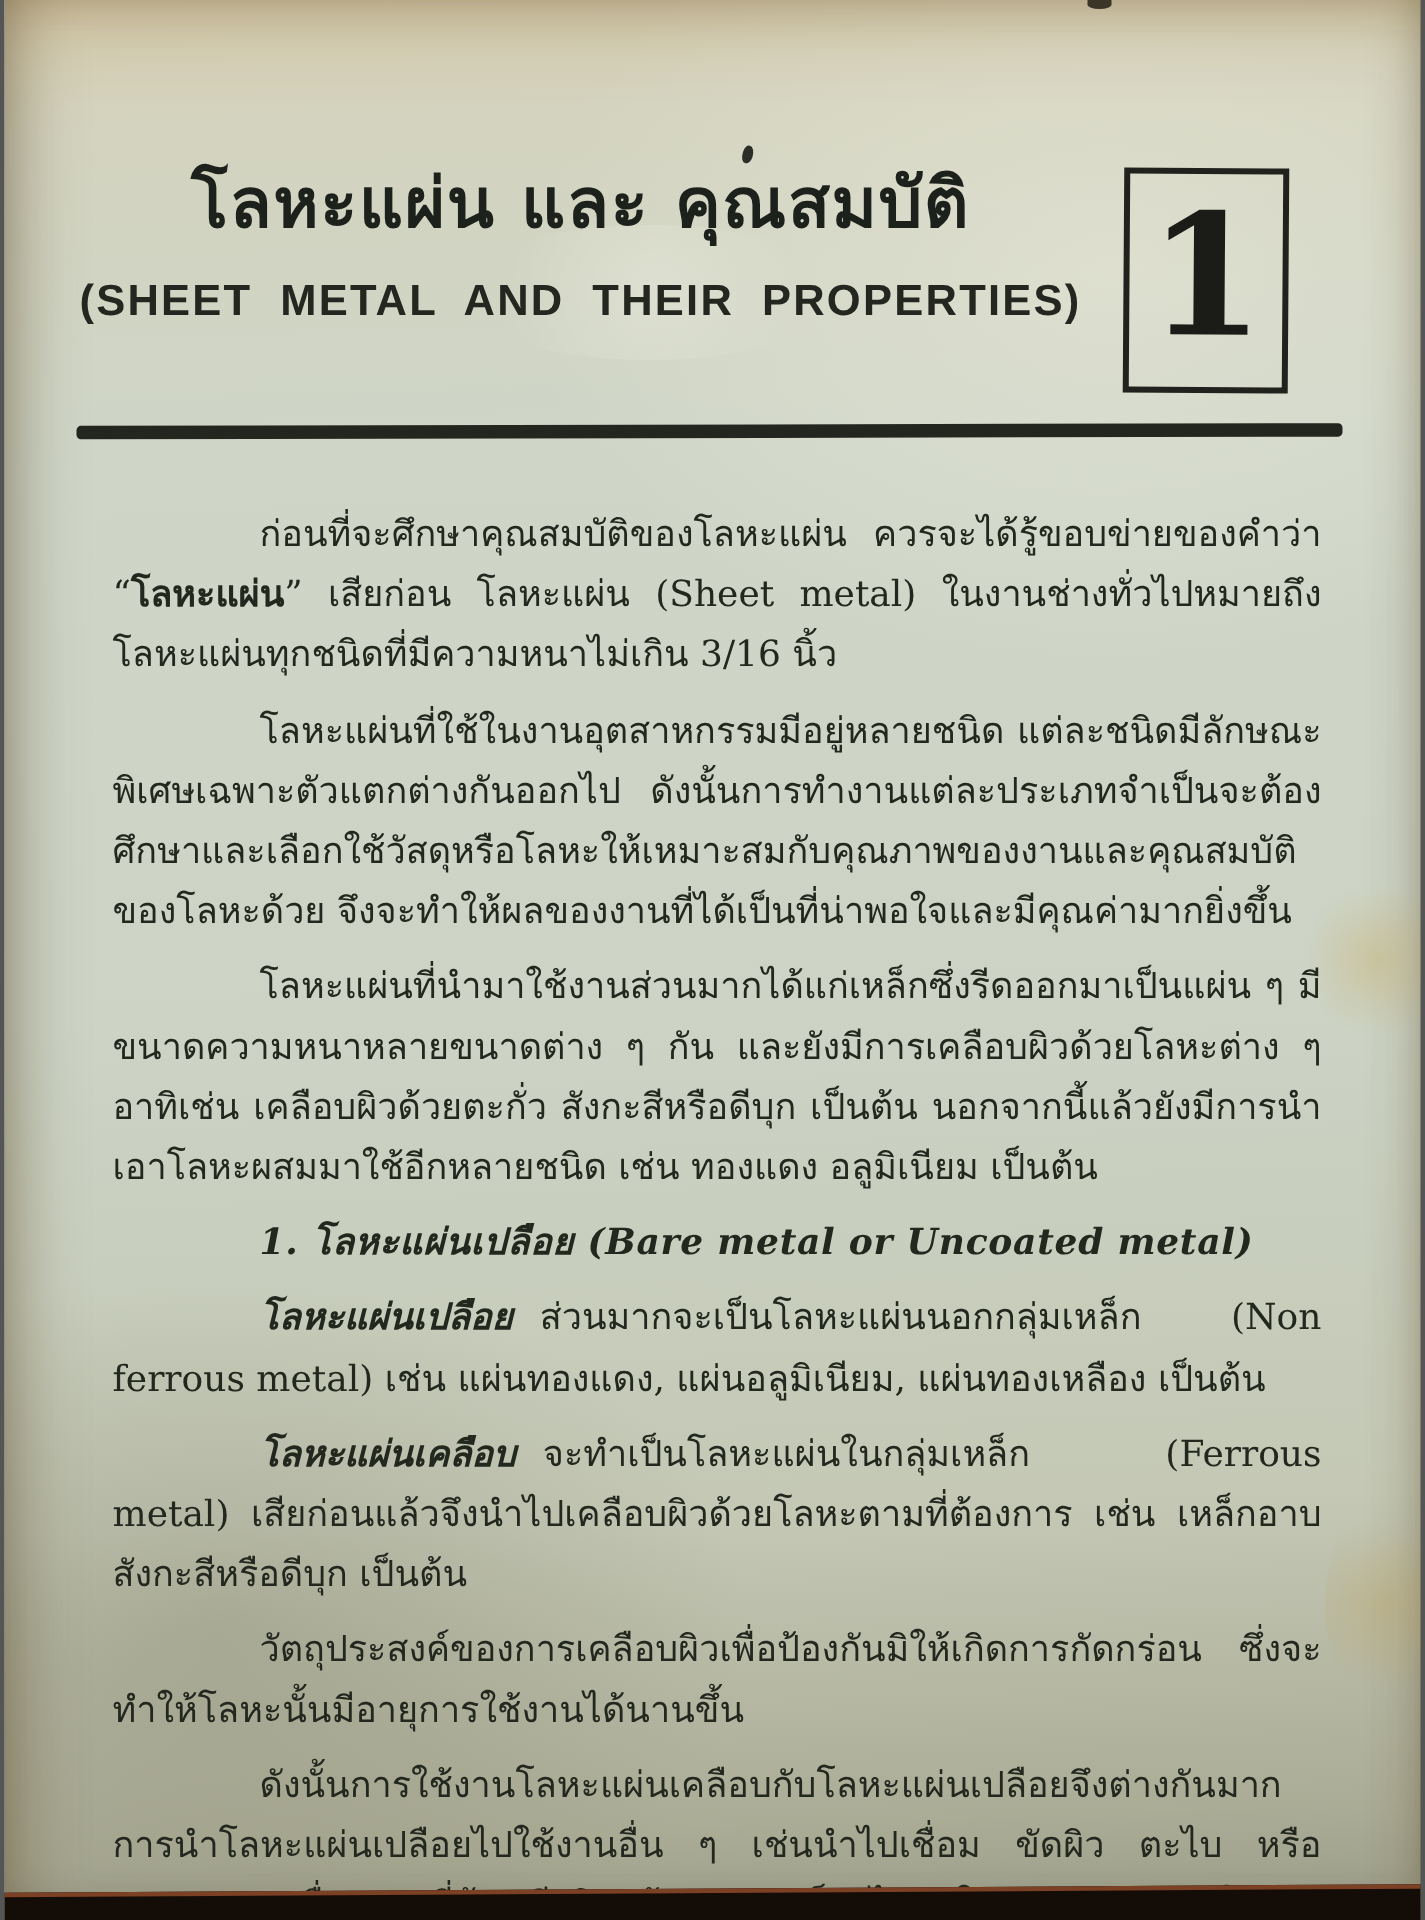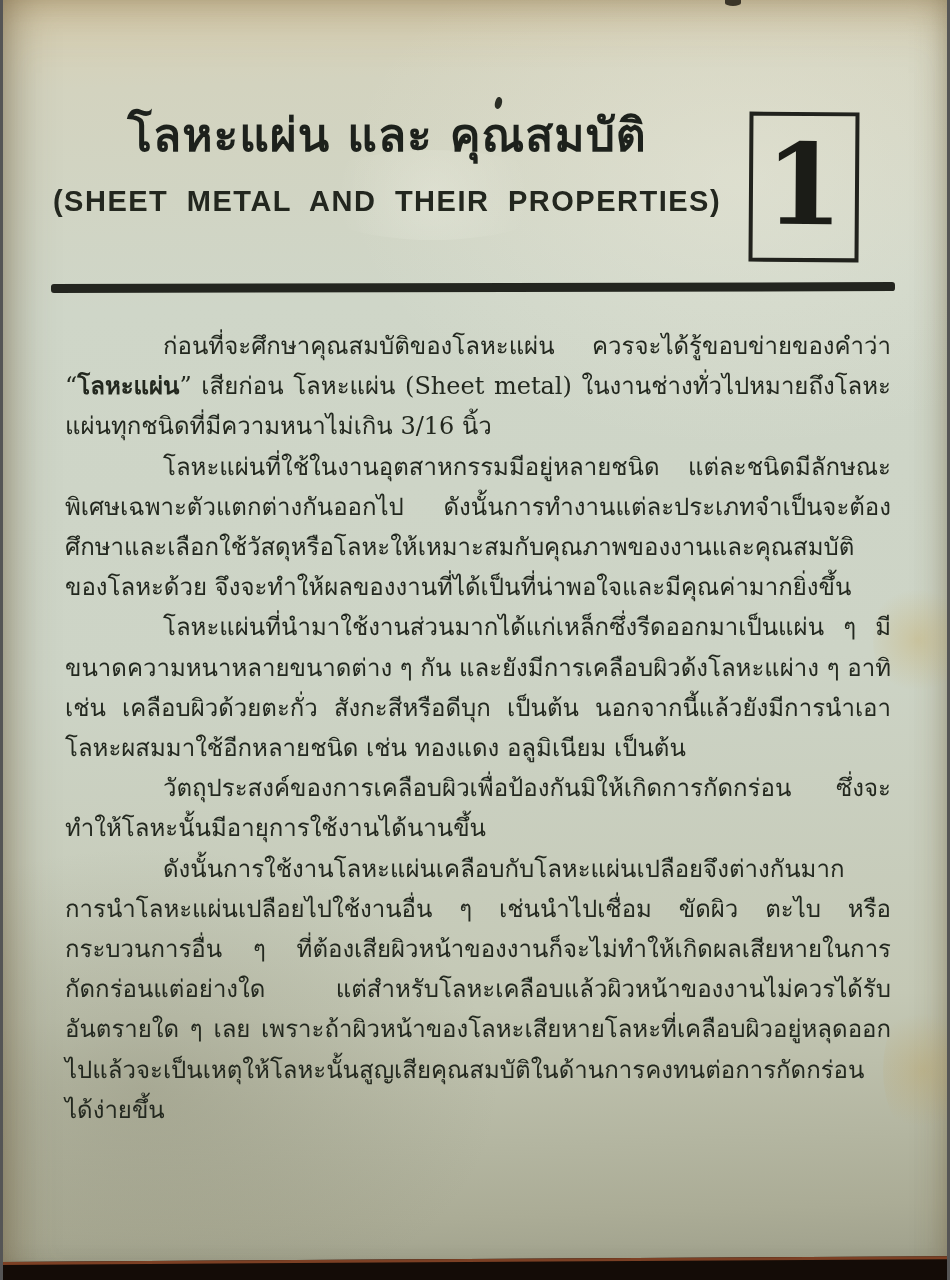--- a/index.html
+++ b/index.html
@@ -34,21 +34,21 @@
   .chapter-num{font-size:112px;font-weight:bold;color:#1b1c17;line-height:1;transform:translateY(-2px);}
 
   .rule{position:absolute;top:283px;left:48px;width:844px;height:9px;background:#23251f;border-radius:3px;transform:rotate(-0.12deg);}
 
   
   .body{
     position:absolute;top:326px;left:62px;width:826px;
     font-size:24px;line-height:40.2px;color:#23281f;
     text-align:justify;
   }
-  .para{margin:0;text-indent:98px;}
+  .para{margin:10px;text-indent:98px;}
   .para.list{font-style:italic;font-weight:600;text-align:left;letter-spacing:0.5px;}
   .lead{font-style:italic;font-weight:bold;margin-right:18px;}
 
   
   .scan-edge{
     position:absolute;left:-6px;bottom:-4px;width:962px;height:22px;
     background:#140c07;border-top:3px solid #7c4024;
     transform:rotate(-0.35deg);
   }
   .speck{position:absolute;background:#2b2e26;}
@@ -77,20 +77,23 @@
 
   <div class="chapter-box">
     <span class="chapter-num">1</span>
   </div>
 
   <div class="rule"></div>
 
   <main class="body">
     <p class="para"><span>ก่อนที่จะศึกษาคุณสมบัติของโลหะแผ่น ควรจะได้รู้ขอบข่ายของคำว่า “</span><b>โลหะแผ่น</b><span>” เสียก่อน โลหะแผ่น (Sheet metal) ในงานช่างทั่วไปหมายถึงโลหะแผ่นทุกชนิดที่มีความหนาไม่เกิน 3/16 นิ้ว</span></p>
     <p class="para">โลหะแผ่นที่ใช้ในงานอุตสาหกรรมมีอยู่หลายชนิด   แต่ละชนิดมีลักษณะพิเศษเฉพาะตัวแตกต่างกันออกไป ดังนั้นการทำงานแต่ละประเภทจำเป็นจะต้องศึกษาและเลือกใช้วัสดุหรือโลหะให้เหมาะสมกับคุณภาพของงานและคุณสมบัติของโลหะด้วย   จึงจะทำให้ผลของงานที่ได้เป็นที่น่าพอใจและมีคุณค่ามากยิ่งขึ้น</p>
-    <p class="para">โลหะแผ่นที่นำมาใช้งานส่วนมากได้แก่เหล็กซึ่งรีดออกมาเป็นแผ่น ๆ มีขนาดความหนาหลายขนาดต่าง ๆ กัน  และยังมีการเคลือบผิวด้งโลหะแผ่าง ๆ อาทิเช่น เคลือบผิวด้วยตะกั่ว สังกะสีหรือดีบุก เป็นต้น  นอกจากนี้แล้วยังมีการนำเอาโลหะผสมมาใช้อีกหลายชนิด  เช่น ทองแดง อลูมิเนียม เป็นต้น</p>
+    <p class="para">โลหะแผ่นที่นำมาใช้งานส่วนมากได้แก่เหล็กซึ่งรีดออกมาเป็นแผ่น ๆ มีขนาดความหนาหลายขนาดต่าง ๆ กัน  และยังมีการเคลือบผิวด้วยโลหะต่าง ๆ อาทิเช่น เคลือบผิวด้วยตะกั่ว สังกะสีหรือดีบุก เป็นต้น  นอกจากนี้แล้วยังมีการนำเอาโลหะผสมมาใช้อีกหลายชนิด  เช่น ทองแดง อลูมิเนียม เป็นต้น</p>
+    <p class="para list">1.  โลหะแผ่นเปลือย  (Bare metal or Uncoated metal)</p>
+    <p class="para"><i class="lead">โลหะแผ่นเปลือย</i><span>ส่วนมากจะเป็นโลหะแผ่นนอกกลุ่มเหล็ก (Non ferrous metal) เช่น แผ่นทองแดง, แผ่นอลูมิเนียม, แผ่นทองเหลือง เป็นต้น</span></p>
+    <p class="para"><i class="lead">โลหะแผ่นเคลือบ</i><span>จะทำเป็นโลหะแผ่นในกลุ่มเหล็ก (Ferrous metal) เสียก่อนแล้วจึงนำไปเคลือบผิวด้วยโลหะตามที่ต้องการ  เช่น  เหล็กอาบสังกะสีหรือดีบุก  เป็นต้น</span></p>
     <p class="para">วัตถุประสงค์ของการเคลือบผิวเพื่อป้องกันมิให้เกิดการกัดกร่อน  ซึ่งจะทำให้โลหะนั้นมีอายุการใช้งานได้นานขึ้น</p>
     <p class="para">ดังนั้นการใช้งานโลหะแผ่นเคลือบกับโลหะแผ่นเปลือยจึงต่างกันมากการนำโลหะแผ่นเปลือยไปใช้งานอื่น ๆ เช่นนำไปเชื่อม ขัดผิว ตะไบ หรือกระบวนการอื่น ๆ ที่ต้องเสียผิวหน้าของงานก็จะไม่ทำให้เกิดผลเสียหายในการกัดกร่อนแต่อย่างใด แต่สำหรับโลหะเคลือบแล้วผิวหน้าของงานไม่ควรได้รับอันตรายใด ๆ เลย  เพราะถ้าผิวหน้าของโลหะเสียหายโลหะที่เคลือบผิวอยู่หลุดออกไปแล้วจะเป็นเหตุให้โลหะนั้นสูญเสียคุณสมบัติในด้านการคงทนต่อการกัดกร่อนได้ง่ายขึ้น</p>
   </main>
 
   <div class="scan-edge"></div>
 
 </div>
 
 </body></html>

